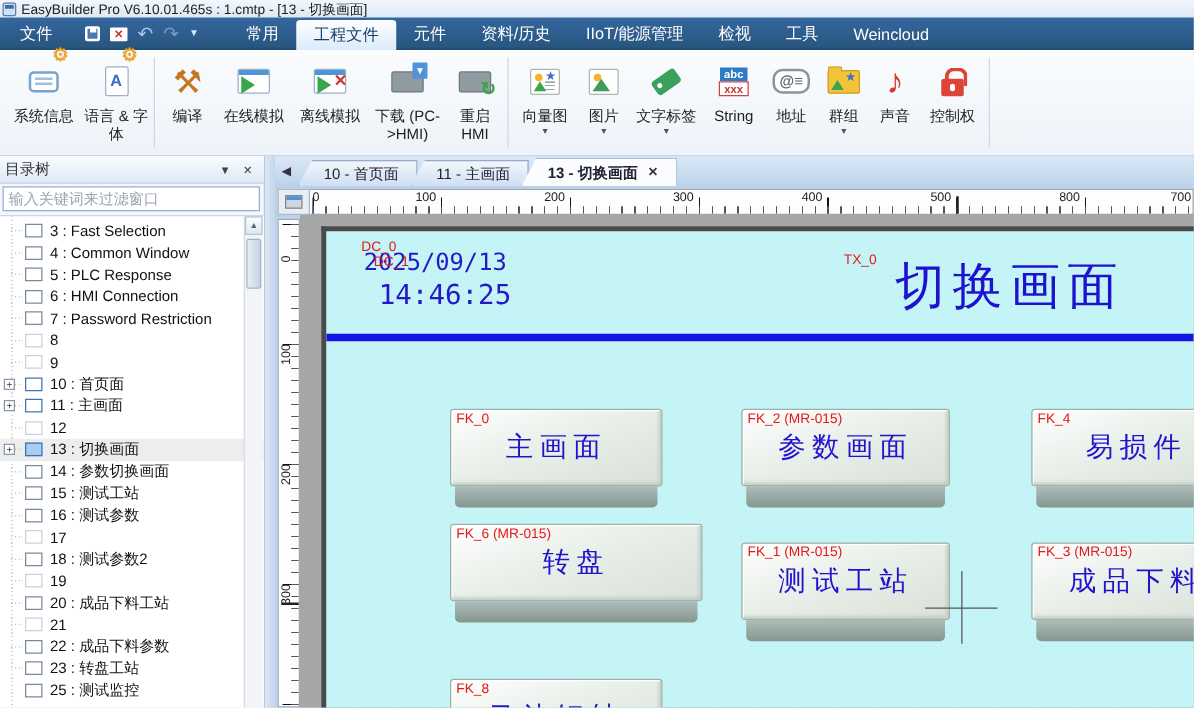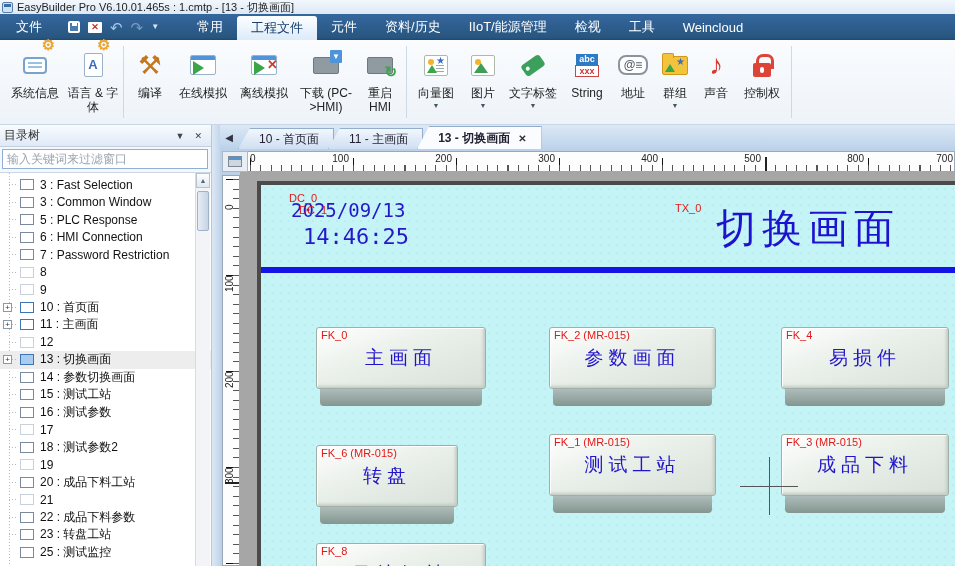--- a/index.html
+++ b/index.html
@@ -221,26 +221,26 @@
     z-index:5; font-family:"Liberation Sans",sans-serif; }
   .clock-date { position:absolute; left:30px; top:14px; font-size:19px; color:#2418c8;
     font-family:"DejaVu Sans Mono",monospace; }
   .clock-time { position:absolute; left:42px; top:39px; font-size:22px; color:#2418c8;
     font-family:"DejaVu Sans Mono",monospace; }
   .hmi-title { position:absolute; left:402px; top:16px; width:290px; text-align:center;
     font-size:40px; color:#1d12cf; font-family:"DejaVu Serif",serif;
     letter-spacing:6px; }
   .hmi-line { position:absolute; left:0; right:0; top:82px; height:6px; background:#1414e6; }
 
-  .fk { position:absolute; }
+  .fk { position:absolute;margin-left:44px; }
   .fk-btn { height:62px; background:linear-gradient(160deg,#ffffff,#e9efe9 45%,#d9e1da);
     border:1px solid #9fb0a6; border-radius:3px;
     box-shadow:inset 1px 1px 0 #fff, inset -2px -2px 3px #c3cdc4;
     display:flex; align-items:center; justify-content:center; position:relative; }
-  .fk-lbl { font-size:19px; color:#2214cc; font-family:"DejaVu Serif",serif;
+  .fk-lbl { font-size:22px; color:#2214cc; font-family:"DejaVu Serif",serif;
     letter-spacing:5px; }
   .fk-tag { position:absolute; left:4px; top:1px; color:#e41818; font-size:11px; }
   .fk-bar { margin:0 4px; height:17px;
     background:linear-gradient(#aebcba,#84968f); border-radius:0 0 4px 4px; }
 
   .cross-h { position:absolute; width:58px; height:1px; background:#555; }
   .cross-v { position:absolute; width:1px; height:58px; background:#555; }
 </style>
 </head>
 <body>
@@ -424,21 +424,21 @@
   </div>
   <div class="tree">
     <div class="trow">
         <span class="tdash"></span>
         <span class="tbox"></span>
         <span>3 : Fast Selection</span>
       </div>
     <div class="trow">
         <span class="tdash"></span>
         <span class="tbox"></span>
-        <span>3 : Common Window</span>
+        <span>4 : Common Window</span>
       </div>
     <div class="trow">
         <span class="tdash"></span>
         <span class="tbox"></span>
         <span>5 : PLC Response</span>
       </div>
     <div class="trow">
         <span class="tdash"></span>
         <span class="tbox"></span>
         <span>6 : HMI Connection</span>
@@ -614,21 +614,21 @@
       </div>
 
       <div class="fk" style="left:520px;top:142px;width:168px">
         <div class="fk-btn">
             <span class="fk-tag">FK_4</span>
           <span class="fk-lbl">易损件</span>
           </div>
         <div class="fk-bar"></div>
       </div>
 
-      <div class="fk" style="left:55px;top:260px;width:142px">
+      <div class="fk" style="left:55px;top:234px;width:202px">
         <div class="fk-btn">
             <span class="fk-tag">FK_6 (MR-015)</span>
           <span class="fk-lbl">转盘</span>
           </div>
         <div class="fk-bar"></div>
       </div>
 
       <div class="fk" style="left:288px;top:249px;width:167px">
         <div class="fk-btn">
             <span class="fk-tag">FK_1 (MR-015)</span>

